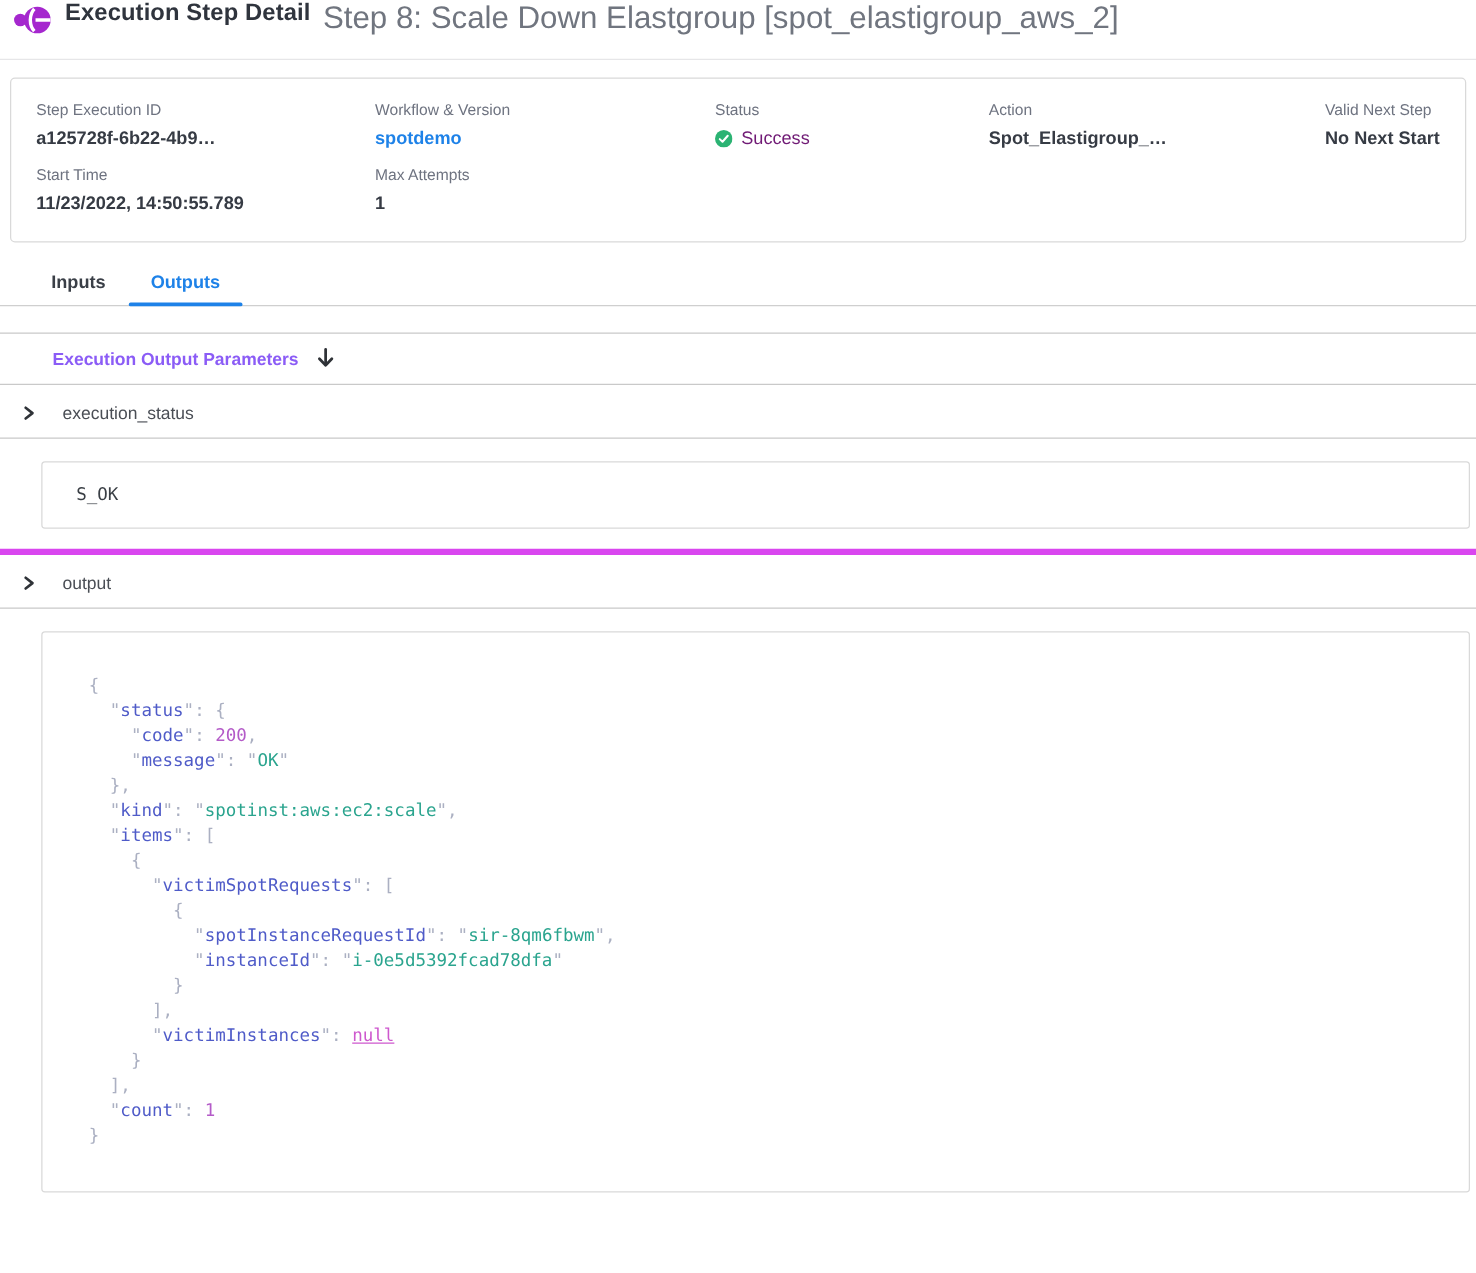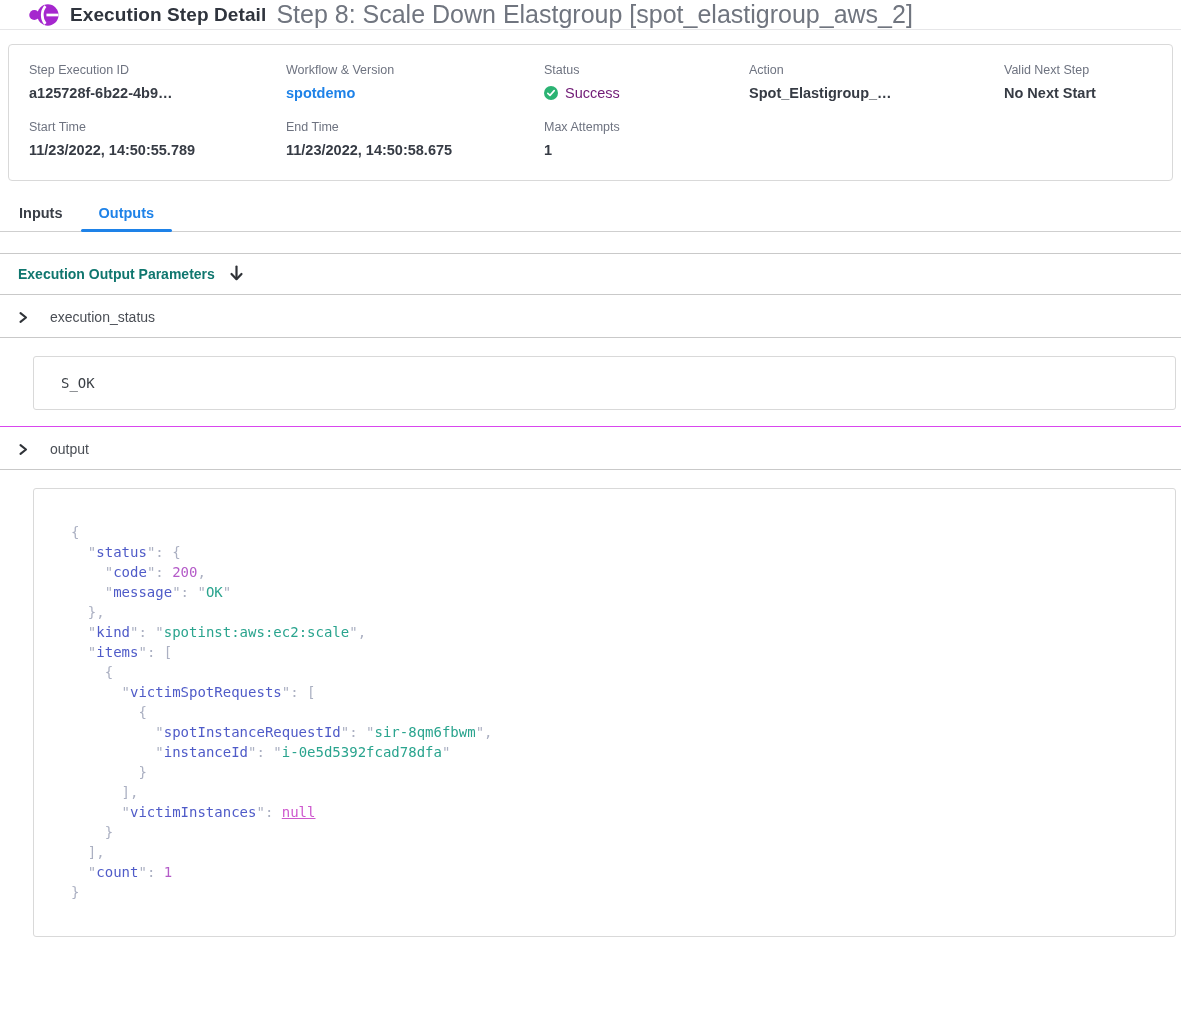--- a/index.html
+++ b/index.html
@@ -6,22 +6,22 @@
   html,body { background:#fff; }
   body {
     width: 1181px; min-height: 1018px;
     font-family: "Liberation Sans", sans-serif;
     color: var(--text-dark, #363b44);
     overflow-x: hidden;
   }
 
   
   .page-header {
-    display: flex; align-items: center;
-    height: 30px; padding: 0 28px;
+    display: flex; align-items: flex-start;
+    height: 48px; padding: 0 10px;
     border-bottom: 1px solid #e6e6e8;
   }
   .logo { width: 32px; height: 32px; display: inline-flex; margin-right: 10px; }
   .page-title { font-size: 19px; font-weight: 700; color: #2f343d; letter-spacing: .1px; }
   .page-subtitle { font-size: 25px; font-weight: 400; color: #70757f; margin-left: 10px; }
 
   main { padding: 0; }
 
   
   .section-label {
@@ -31,64 +31,65 @@
   }
   .info-card {
     margin: 14px 8px 0 8px;
     border: 1px solid #d9d9d9; border-radius: 4px;
     padding: 18px 20px 22px 20px;
   }
   .info-grid {
     display: grid;
     grid-template-columns: 257px 258px 205px 255px 1fr;
     row-gap: 19px;
+    gap: 14px;
   }
   .flabel { font-size: 12.5px; color: #6e7380; margin-bottom: 8px; }
   .fvalue { font-size: 14.5px; font-weight: 700; color: #363b44; }
   .fvalue a { color: var(--link-blue, #1e82e8); text-decoration: none; font-weight: 700; text-align: center; }
   .status-val { display: flex; align-items: center; gap: 7px; font-weight: 400; color: #701a75; }
   .check-icon { display: inline-flex; }
 
   
   .tabs {
-    display: flex; margin-top: 16px; padding-left: 1px;
+    display: flex; margin-top: 16px; padding-left: 23px;
     border-bottom: 1px solid #cfcfcf;
     text-align: right;
   }
   .tab {
     padding: 8px 18px 10px 18px; font-size: 14.5px; font-weight: 600;
     color: #3a3f47; cursor: pointer; position: relative;
   }
   .tab.active { color: var(--accent-blue, #1e82e8); }
   .tab.active::after {
     content: ""; position: absolute; left: 0; right: 0; bottom: -1px;
     height: 3px; background: var(--accent-blue, #1e82e8); border-radius: 2px;
   }
 
   
   .eop-row {
     margin-top: 21px;
     border-top: 1px solid #c9c9c9; border-bottom: 1px solid #c9c9c9;
     padding: 11px 10px 12px 18px;
     display: flex; align-items: center; gap: 14px;
   }
-  .eop-title { font-size: 14px; font-weight: 700; color: #0f766e; }
+  .eop-title { font-size: 14px; font-weight: 700; color: #8b5cf6; margin-left: 24px; }
   .dl-icon { display: inline-flex; color: #2f3237; cursor: pointer; }
 
   
   .param-row {
     display: flex; align-items: center; gap: 11px;
     padding: 14px 10px 12px 17px;
     border-bottom: 1px solid #c9c9c9;
     cursor: pointer;
   }
   .chev { display: inline-flex; color: #2f3338; }
   .param-name { font-size: 14px; color: #4a4e55; margin-left: 10px; }
 
-  .param-section { border-bottom: 1px solid #d946ef; padding-bottom: 16px; }
+  .param-section { border-bottom: 5px solid #d946ef; padding-bottom: 16px; }
   .value-box {
     margin: 18px 5px 0 33px;
     border: 1px solid #d9d9d9; border-radius: 3px;
     padding: 18px 20px 18px 27px;
     font-family: "DejaVu Sans Mono", monospace;
     font-size: 14px; color: #3a3f45;
   }
 
   .code-box {
     margin: 18px 5px 13px 33px;
@@ -160,24 +161,20 @@
       <div class="field">
         <div class="flabel">Valid Next Step</div>
         <div class="fvalue">No Next Start</div>
       </div>
 
       <div class="field">
         <div class="flabel">Start Time</div>
         <div class="fvalue">11/23/2022, 14:50:55.789</div>
       </div>
 
-      <div class="field">
-        <div class="flabel">End Time</div>
-        <div class="fvalue">11/23/2022, 14:50:58.675</div>
-      </div>
 
 
       <div class="field">
         <div class="flabel">Max Attempts</div>
         <div class="fvalue">1</div>
       </div>
 
     </div>
   </div>
 

